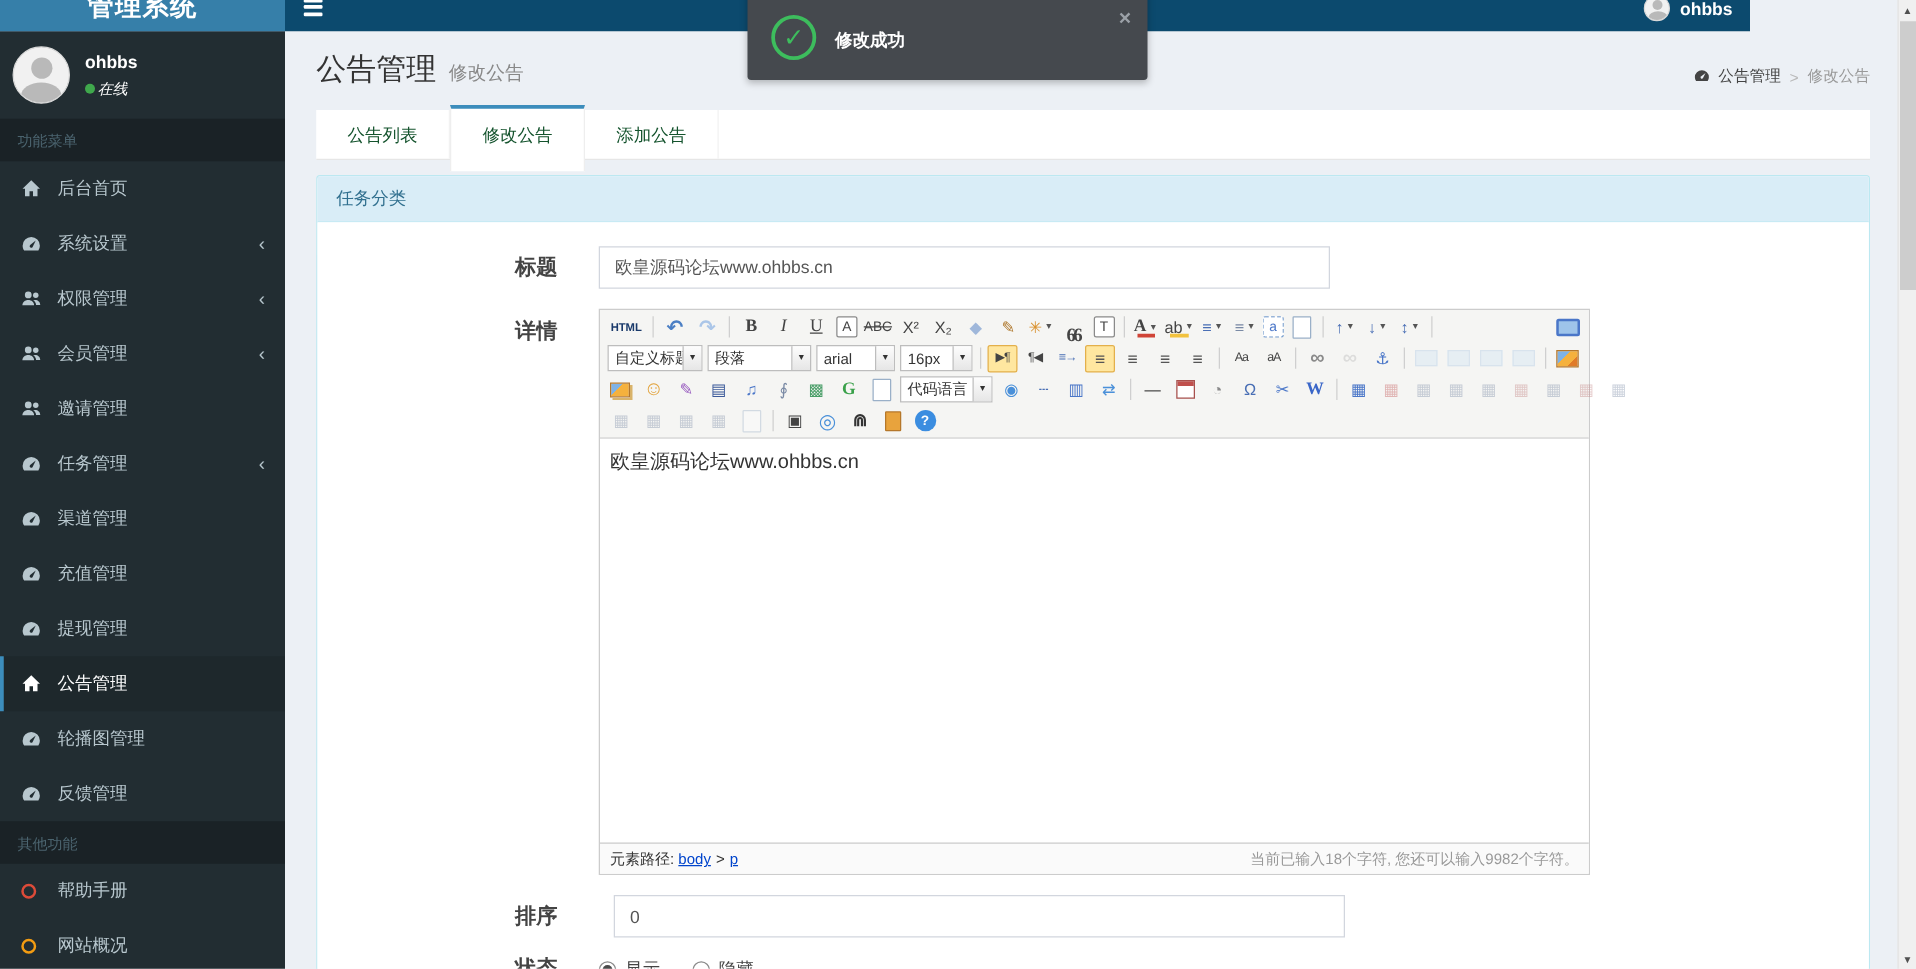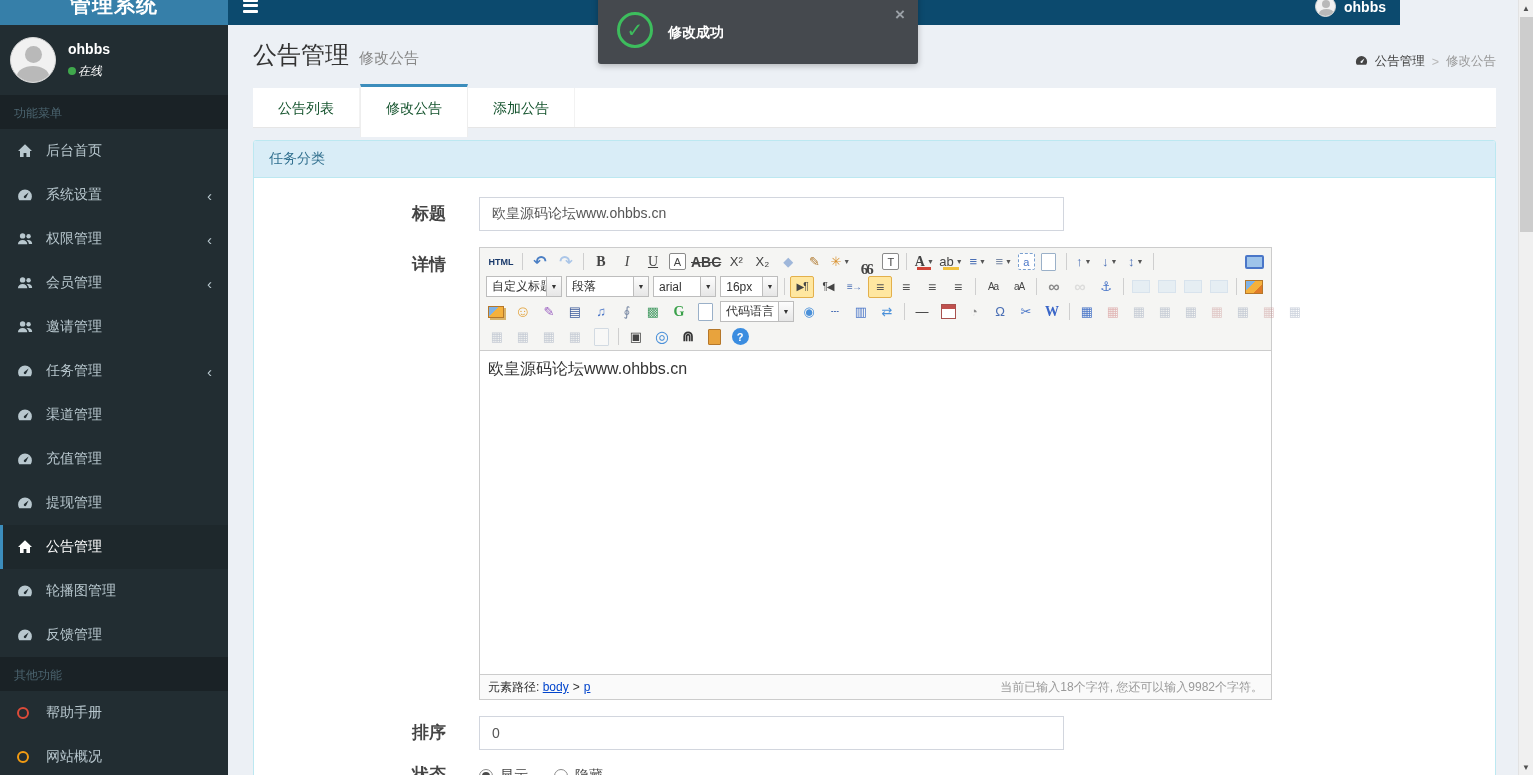--- a/index.html
+++ b/index.html
@@ -83,21 +83,21 @@
   .tb-sep { width:0; height:17px; border-left:1px solid #cfcfcf; margin:0 4px; }
   .tb-flex { flex:1; }
   .tb.act { background:#ffe7a0; border-color:#e3b04b; }
   .tb.dis { opacity:.38; cursor:default; }
   .tb .caret { font-size:7px; color:#555; margin-left:2px; }
   .g-src { font-size:9px; font-weight:bold; color:#1a3a6b; min-width:32px; }
   .g-lg { font-size:16px; font-weight:bold; }
   .g-fb { font-family:"Liberation Serif","DejaVu Serif",serif; font-weight:bold; font-size:14px; }
   .g-fi { font-family:"Liberation Serif","DejaVu Serif",serif; font-style:italic; font-size:14px; }
   .g-fu { font-family:"Liberation Serif","DejaVu Serif",serif; text-decoration:underline; font-size:14px; }
-  .g-st { font-size:14px; text-decoration:line-through; font-weight:bold; }
+  .g-st { font-size:11px; text-decoration:line-through; font-weight:normal; }
   .g-q  { font-family:"Liberation Serif","DejaVu Serif",serif; font-weight:bold; letter-spacing:-2px; font-size:15px;margin-top:16px; }
   .g-box { border:1px solid #8a8a8a; font-size:11px; min-width:17px; height:17px; margin:0 3px; background:#fff; }
   .g-boxd { border:1px dashed #7aa0d0; color:#4a76c8; font-size:11px; min-width:17px; height:17px; background:#fff; }
   .g-sm { font-size:10px; letter-spacing:-1px; }
   .g-alg { font-size:14px; font-weight:bold; color:#555; }
   .g-fc { font-family:"Liberation Serif","DejaVu Serif",serif; font-weight:bold; font-size:14px; }
   .g-fc i { position:absolute; left:4px; right:4px; bottom:2px; height:3px; background:#d04437; }
   .g-hc i { position:absolute; left:4px; right:4px; bottom:2px; height:3px; background:#f2c23e; }
   .k-page { width:15px; height:18px; background:#fff; border:1px solid #9ab0c8; border-radius:1px; }
   .k-monitor { width:19px; height:14px; background:#9ec4ea; border:2px solid #4a76c8; border-radius:2px; }
@@ -492,21 +492,21 @@
                 <span>元素路径:</span>&nbsp;
                 <a>body</a>
                 <span class="path-sep">&gt;</span>
                 <a>p</a>
                 <span class="sb-right">当前已输入18个字符, 您还可以输入9982个字符。</span>
               </div>
             </div>
           </div>
         </div>
 
-        <div class="form-row" style="margin-top:12px;">
+        <div class="form-row" style="margin-top:12px;gap:12px;">
           <div class="form-label">排序</div>
           <div class="form-field">
             <input class="tinput" type="text" value="0" style="">
           </div>
         </div>
 
         <div class="form-row">
           <div class="form-label mid">状态</div>
           <div class="form-field radio-group" id="status-radios">
               <span class="radio-opt">

